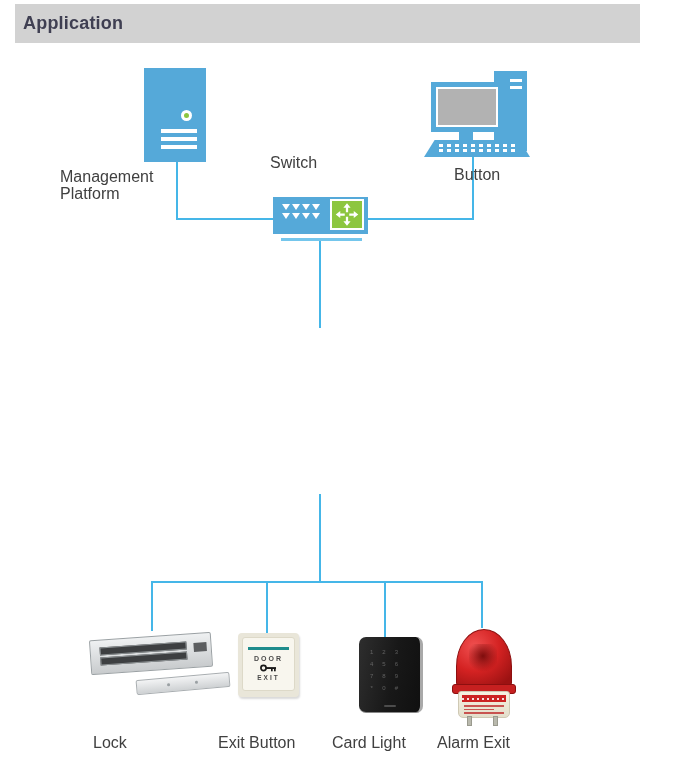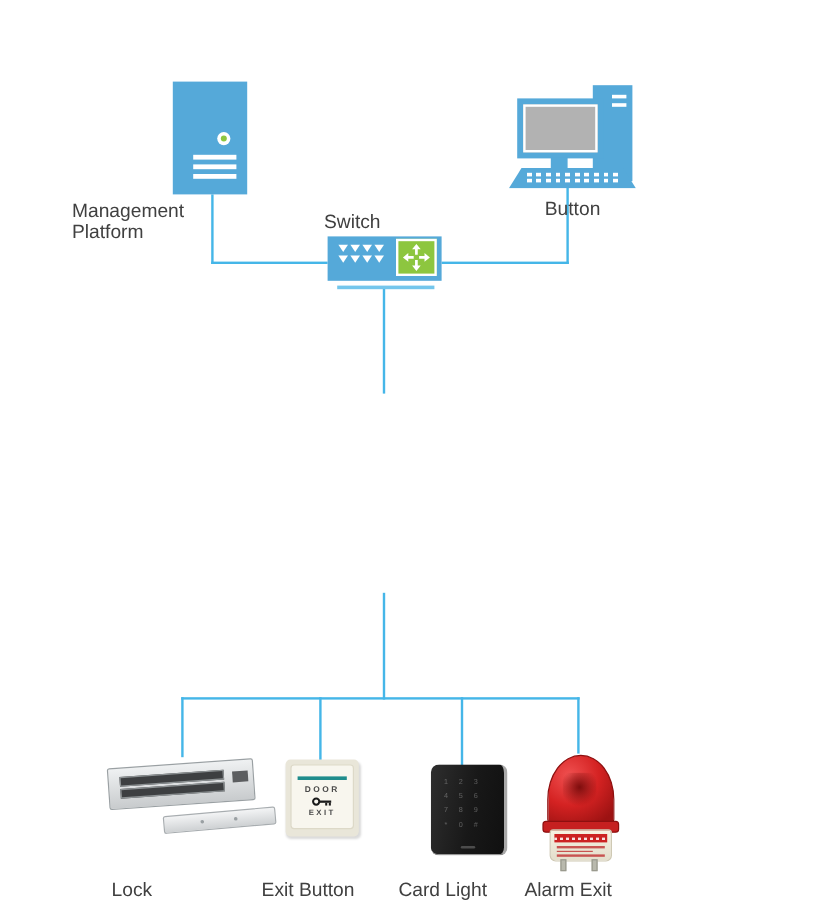--- a/index.html
+++ b/index.html
@@ -89,20 +89,23 @@
   .alarm-sticker{position:absolute;left:3px;top:3px;right:3px;height:7px;background:#cc2222;
     background-image:repeating-linear-gradient(90deg,rgba(255,255,255,0.85) 0 2px,transparent 2px 5px);background-size:100% 2px;background-position:0 2.5px;background-repeat:no-repeat;}
   .alarm-text{position:absolute;left:5px;right:5px;height:1.5px;background:#c03030;opacity:0.8;}
   .prong{position:absolute;top:89px;width:3px;height:8px;background:#b9b9ad;border:1px solid #9a9a8e;}
 </style>
 </head>
 <body>
 
 <div id="canvas">
 
+  <div class="header-bar">
+    <span class="header-title">Application</span>
+  </div>
 
   <div class="line" style="left:176px;top:162px;width:2px;height:58px;"></div>
   <div class="line" style="left:176px;top:218px;width:97px;height:2px;"></div>
   <div class="line" style="left:472px;top:156px;width:2px;height:64px;"></div>
   <div class="line" style="left:368px;top:218px;width:106px;height:2px;"></div>
   <div class="line" style="left:319px;top:240px;width:2px;height:88px;"></div>
   <div class="line" style="left:319px;top:494px;width:2px;height:89px;"></div>
   <div class="line" style="left:151px;top:581px;width:332px;height:2px;"></div>
   <div class="line" style="left:151px;top:581px;width:2px;height:50px;"></div>
   <div class="line" style="left:266px;top:581px;width:2px;height:53px;"></div>
@@ -115,21 +118,21 @@
       </span>
     <span class="server-bar" style="top:61px;"></span>
     <span class="server-bar" style="top:69px;"></span>
     <span class="server-bar" style="top:77px;"></span>
   </div>
   <div class="node-label" style="left:60px;top:168px;width:115px;">
     <span style="display:block;">Management</span>
     <span style="display:block;">Platform</span>
   </div>
 
-  <div class="node-label" style="left:270px;top:177px;width:100px;">Switch</div>
+  <div class="node-label" style="left:270px;top:154px;width:100px;">Switch</div>
   <div class="switch">
     <span class="tri" style="left:9px;top:7px;"></span>
     <span class="tri" style="left:19px;top:7px;"></span>
     <span class="tri" style="left:29px;top:7px;"></span>
     <span class="tri" style="left:39px;top:7px;"></span>
     <span class="tri" style="left:9px;top:16px;"></span>
     <span class="tri" style="left:19px;top:16px;"></span>
     <span class="tri" style="left:29px;top:16px;"></span>
     <span class="tri" style="left:39px;top:16px;"></span>
     <span class="switch-green">

